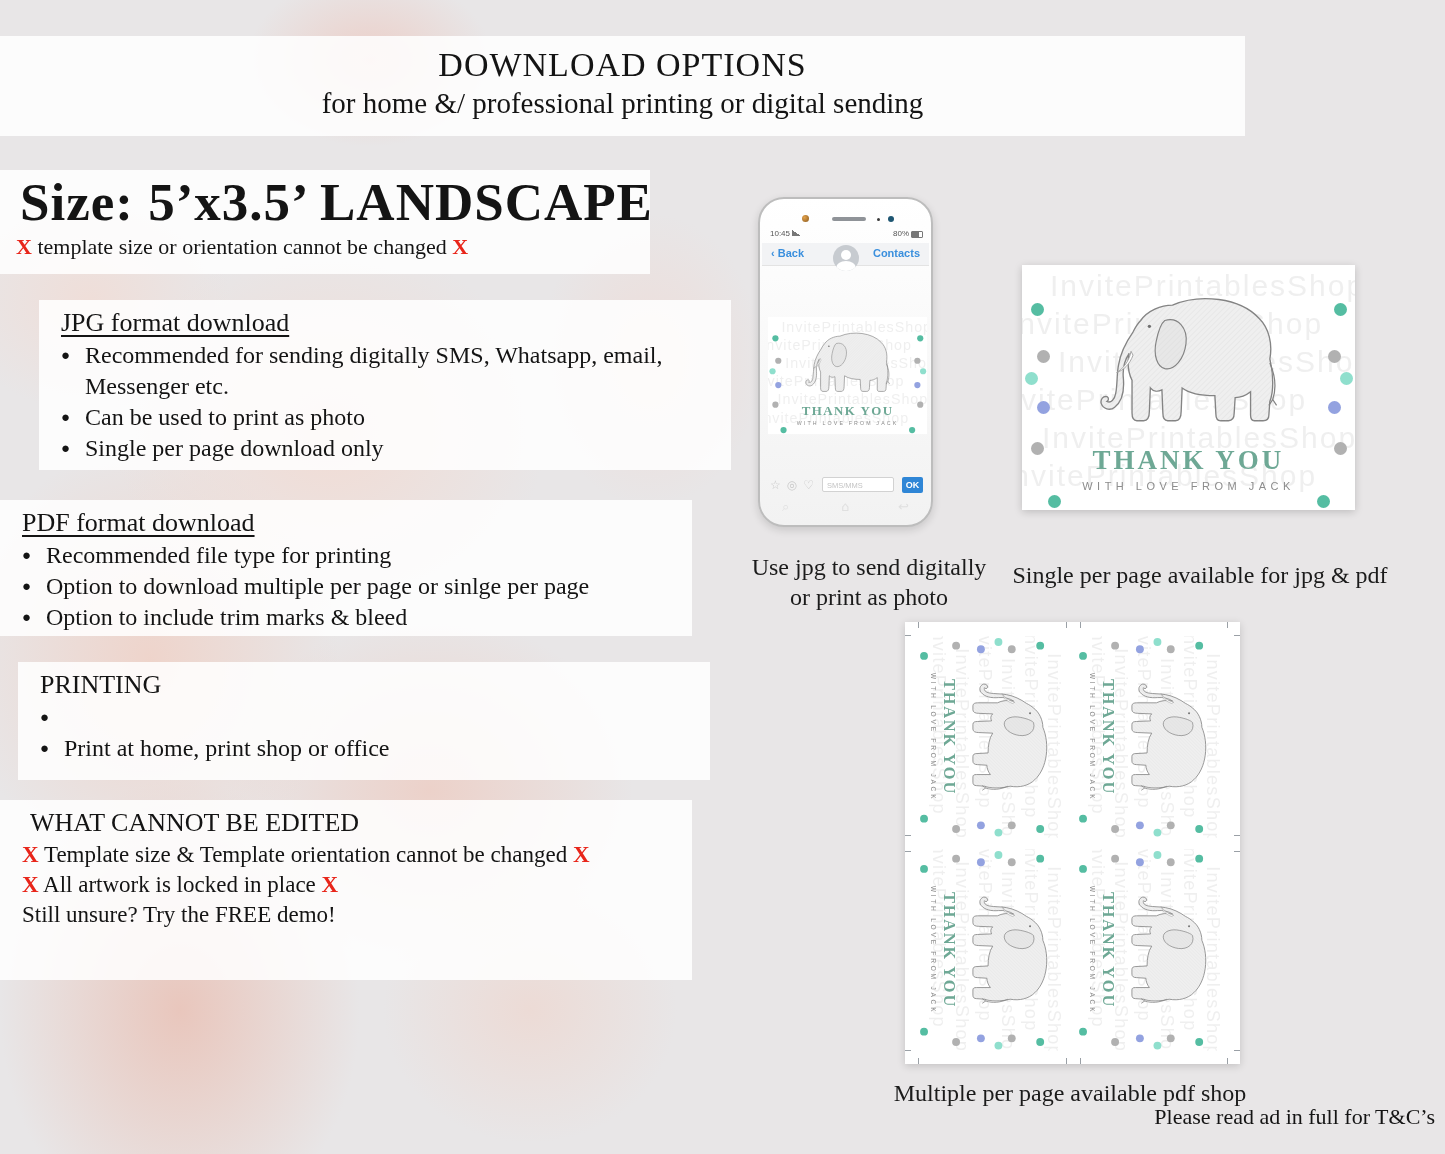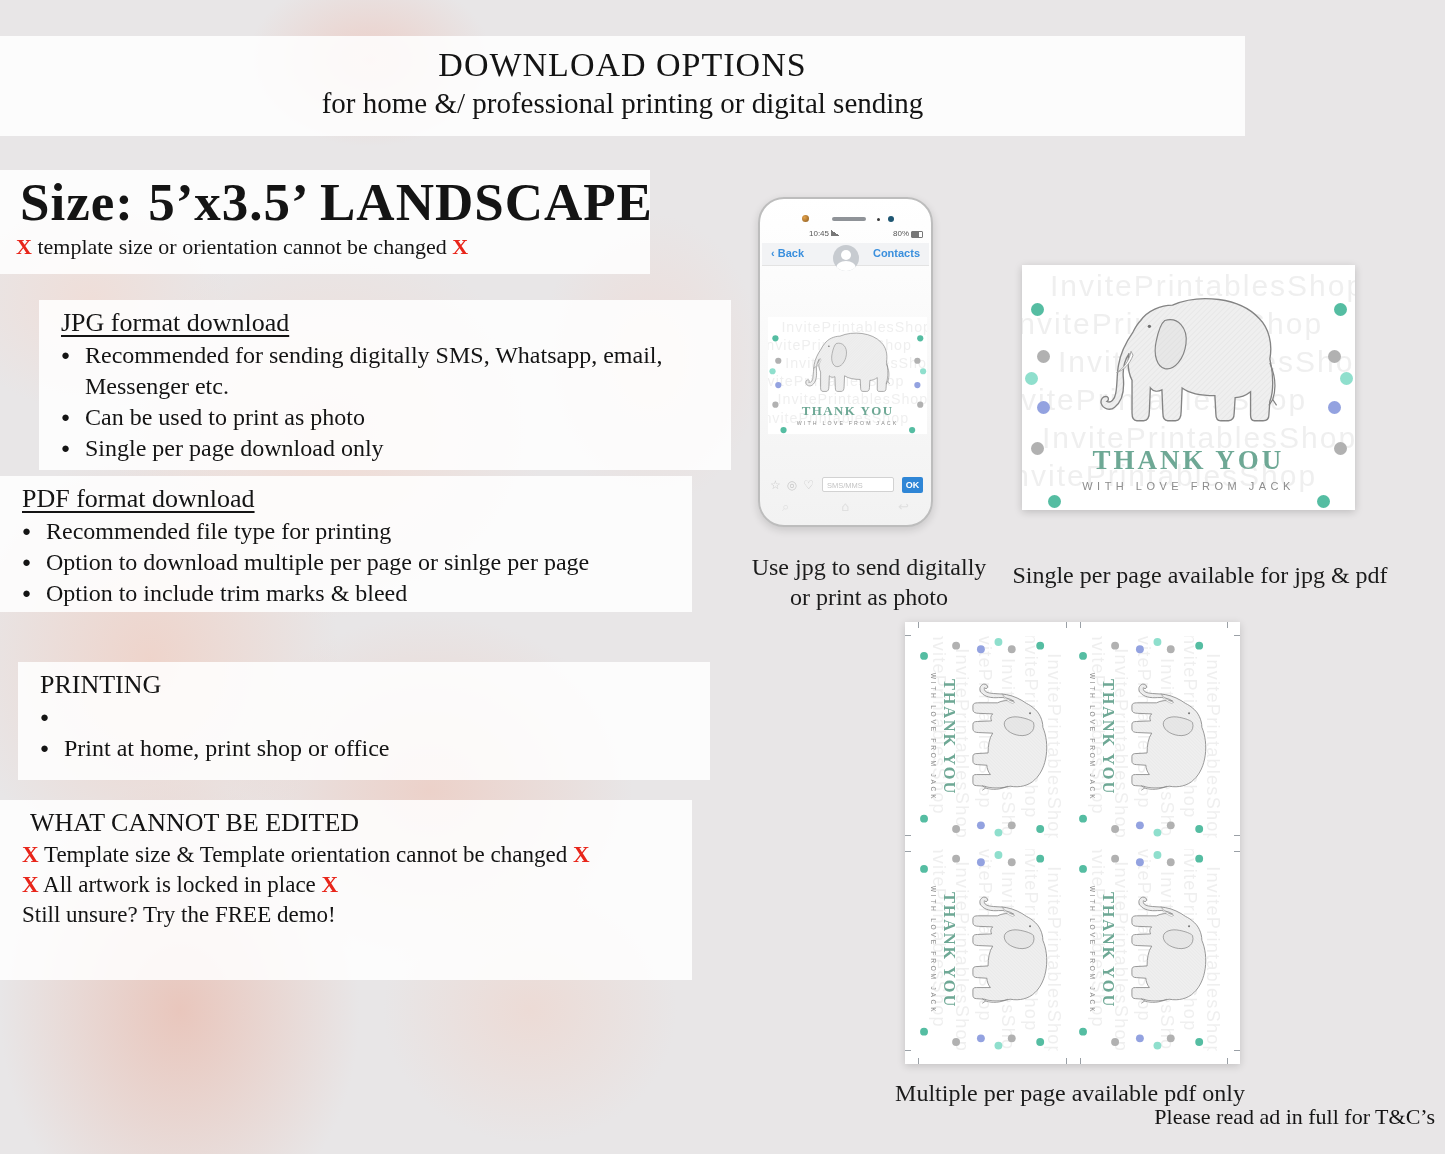--- a/index.html
+++ b/index.html
@@ -31,21 +31,21 @@
   .size-title{font-size:53px;font-weight:bold;letter-spacing:1px;padding:2px 0 0 20px;white-space:nowrap;}
   .size-note{font-size:22px;padding-left:16px;margin-top:2px;}
   .x{color:#e8251a;font-weight:bold;}
   
   .sec{padding:8px 20px 0 22px;}
   .sec h3{margin:0 0 2px 0;font-size:26px;font-weight:normal;}
   .sec h3.u{text-decoration:underline;text-underline-offset:4px;}
   .li{display:flex;font-size:24px;line-height:31px;}
   .li .b{width:24px;flex:none;font-size:15px;line-height:31px;}
   .jpg-box{left:0;top:300px;width:650px;height:162px;margin-left:39px;}
-  .pdf-box{left:0;top:476px;width:650px;height:128px;}
+  .pdf-box{left:0;top:500px;width:650px;height:128px;}
   .print-box{left:18px;top:662px;width:650px;height:110px;font-family:Liberation Serif, serif;}
   .what-box{left:0;top:800px;width:650px;height:172px;}
   .what-box h3{padding-left:8px;}
   .wline{font-size:23px;line-height:30px;}
   
   .caption{position:absolute;font-size:24px;text-align:center;line-height:30px;color:#1b1b1b;}
   .cap-phone{left:738px;top:552px;width:262px;}
   .cap-single{left:1010px;top:560px;width:380px;}
   .cap-multi{left:880px;top:1078px;width:380px;}
   .footnote{position:absolute;left:1035px;top:1104px;width:400px;text-align:right;font-size:22px;}
@@ -73,21 +73,21 @@
   .phone{position:absolute;left:758px;top:197px;width:175px;height:330px;
     background:linear-gradient(#ffffff,#f2f2f2);border:2px solid #bdbdbd;border-radius:26px;
     box-shadow:0 3px 9px rgba(0,0,0,.14);box-sizing:border-box;}
   .cam{position:absolute;left:42px;top:16px;width:7px;height:7px;border-radius:50%;
     background:radial-gradient(circle at 35% 35%, #e3a24b, #8a5a1f);}
   .speaker{position:absolute;left:72px;top:18px;width:34px;height:4px;border-radius:2px;background:#8f9398;}
   .pdot1{position:absolute;left:117px;top:19px;width:3px;height:3px;border-radius:50%;background:#3a3a3a;}
   .pdot2{position:absolute;left:128px;top:17px;width:6px;height:6px;border-radius:50%;background:#1e5672;}
   .statusbar{position:absolute;left:8px;right:8px;top:30px;height:11px;
     font-family:"Liberation Sans",sans-serif;font-size:8px;color:#555;}
-  .st-left{position:absolute;left:2px;top:0;margin-left:39px;}
+  .st-left{position:absolute;left:2px;top:0;}
   .st-right{position:absolute;right:14px;top:0;}
   .sig{display:inline-block;width:9px;height:6px;margin-left:2px;
     background:linear-gradient(to top right, #777 0 50%, transparent 50%);}
   .batt{position:absolute;right:0px;top:2px;width:10px;height:5px;border:1px solid #777;border-radius:1px;}
   .batt::after{content:"";position:absolute;left:0;top:0;width:7px;height:5px;background:#777;}
   .navrow{position:absolute;left:2px;right:2px;top:44px;height:22px;background:#f2f3f5;
     border-bottom:1px solid #e3e3e3;font-family:"Liberation Sans",sans-serif;font-size:11px;color:#3a8fdd;}
   .back{position:absolute;left:9px;top:4px;font-weight:bold;}
   .contacts{position:absolute;right:9px;top:4px;font-weight:bold;}
   .avatar{position:absolute;left:50%;top:2px;transform:translateX(-50%);width:26px;height:26px;
@@ -484,14 +484,14 @@
     <div class="tick" style="left: 329px; top: 229px; width: 6px; height: 1px;"></div>
     <div class="tick" style="left: 0px; top: 428px; width: 6px; height: 1px;"></div>
     <div class="tick" style="left: 329px; top: 428px; width: 6px; height: 1px;"></div>
   </div>
 
 <div class="caption cap-phone">
   <div>Use jpg to send digitally</div>
   <div>or print as photo</div>
 </div>
 <div class="caption cap-single">Single per page available for jpg &amp; pdf</div>
-<div class="caption cap-multi">Multiple per page available pdf only</div>
+<div class="caption cap-multi">Multiple per page available pdf shop</div>
 <div class="footnote">Please read ad in full for T&amp;C’s</div>
 
 </body></html>

